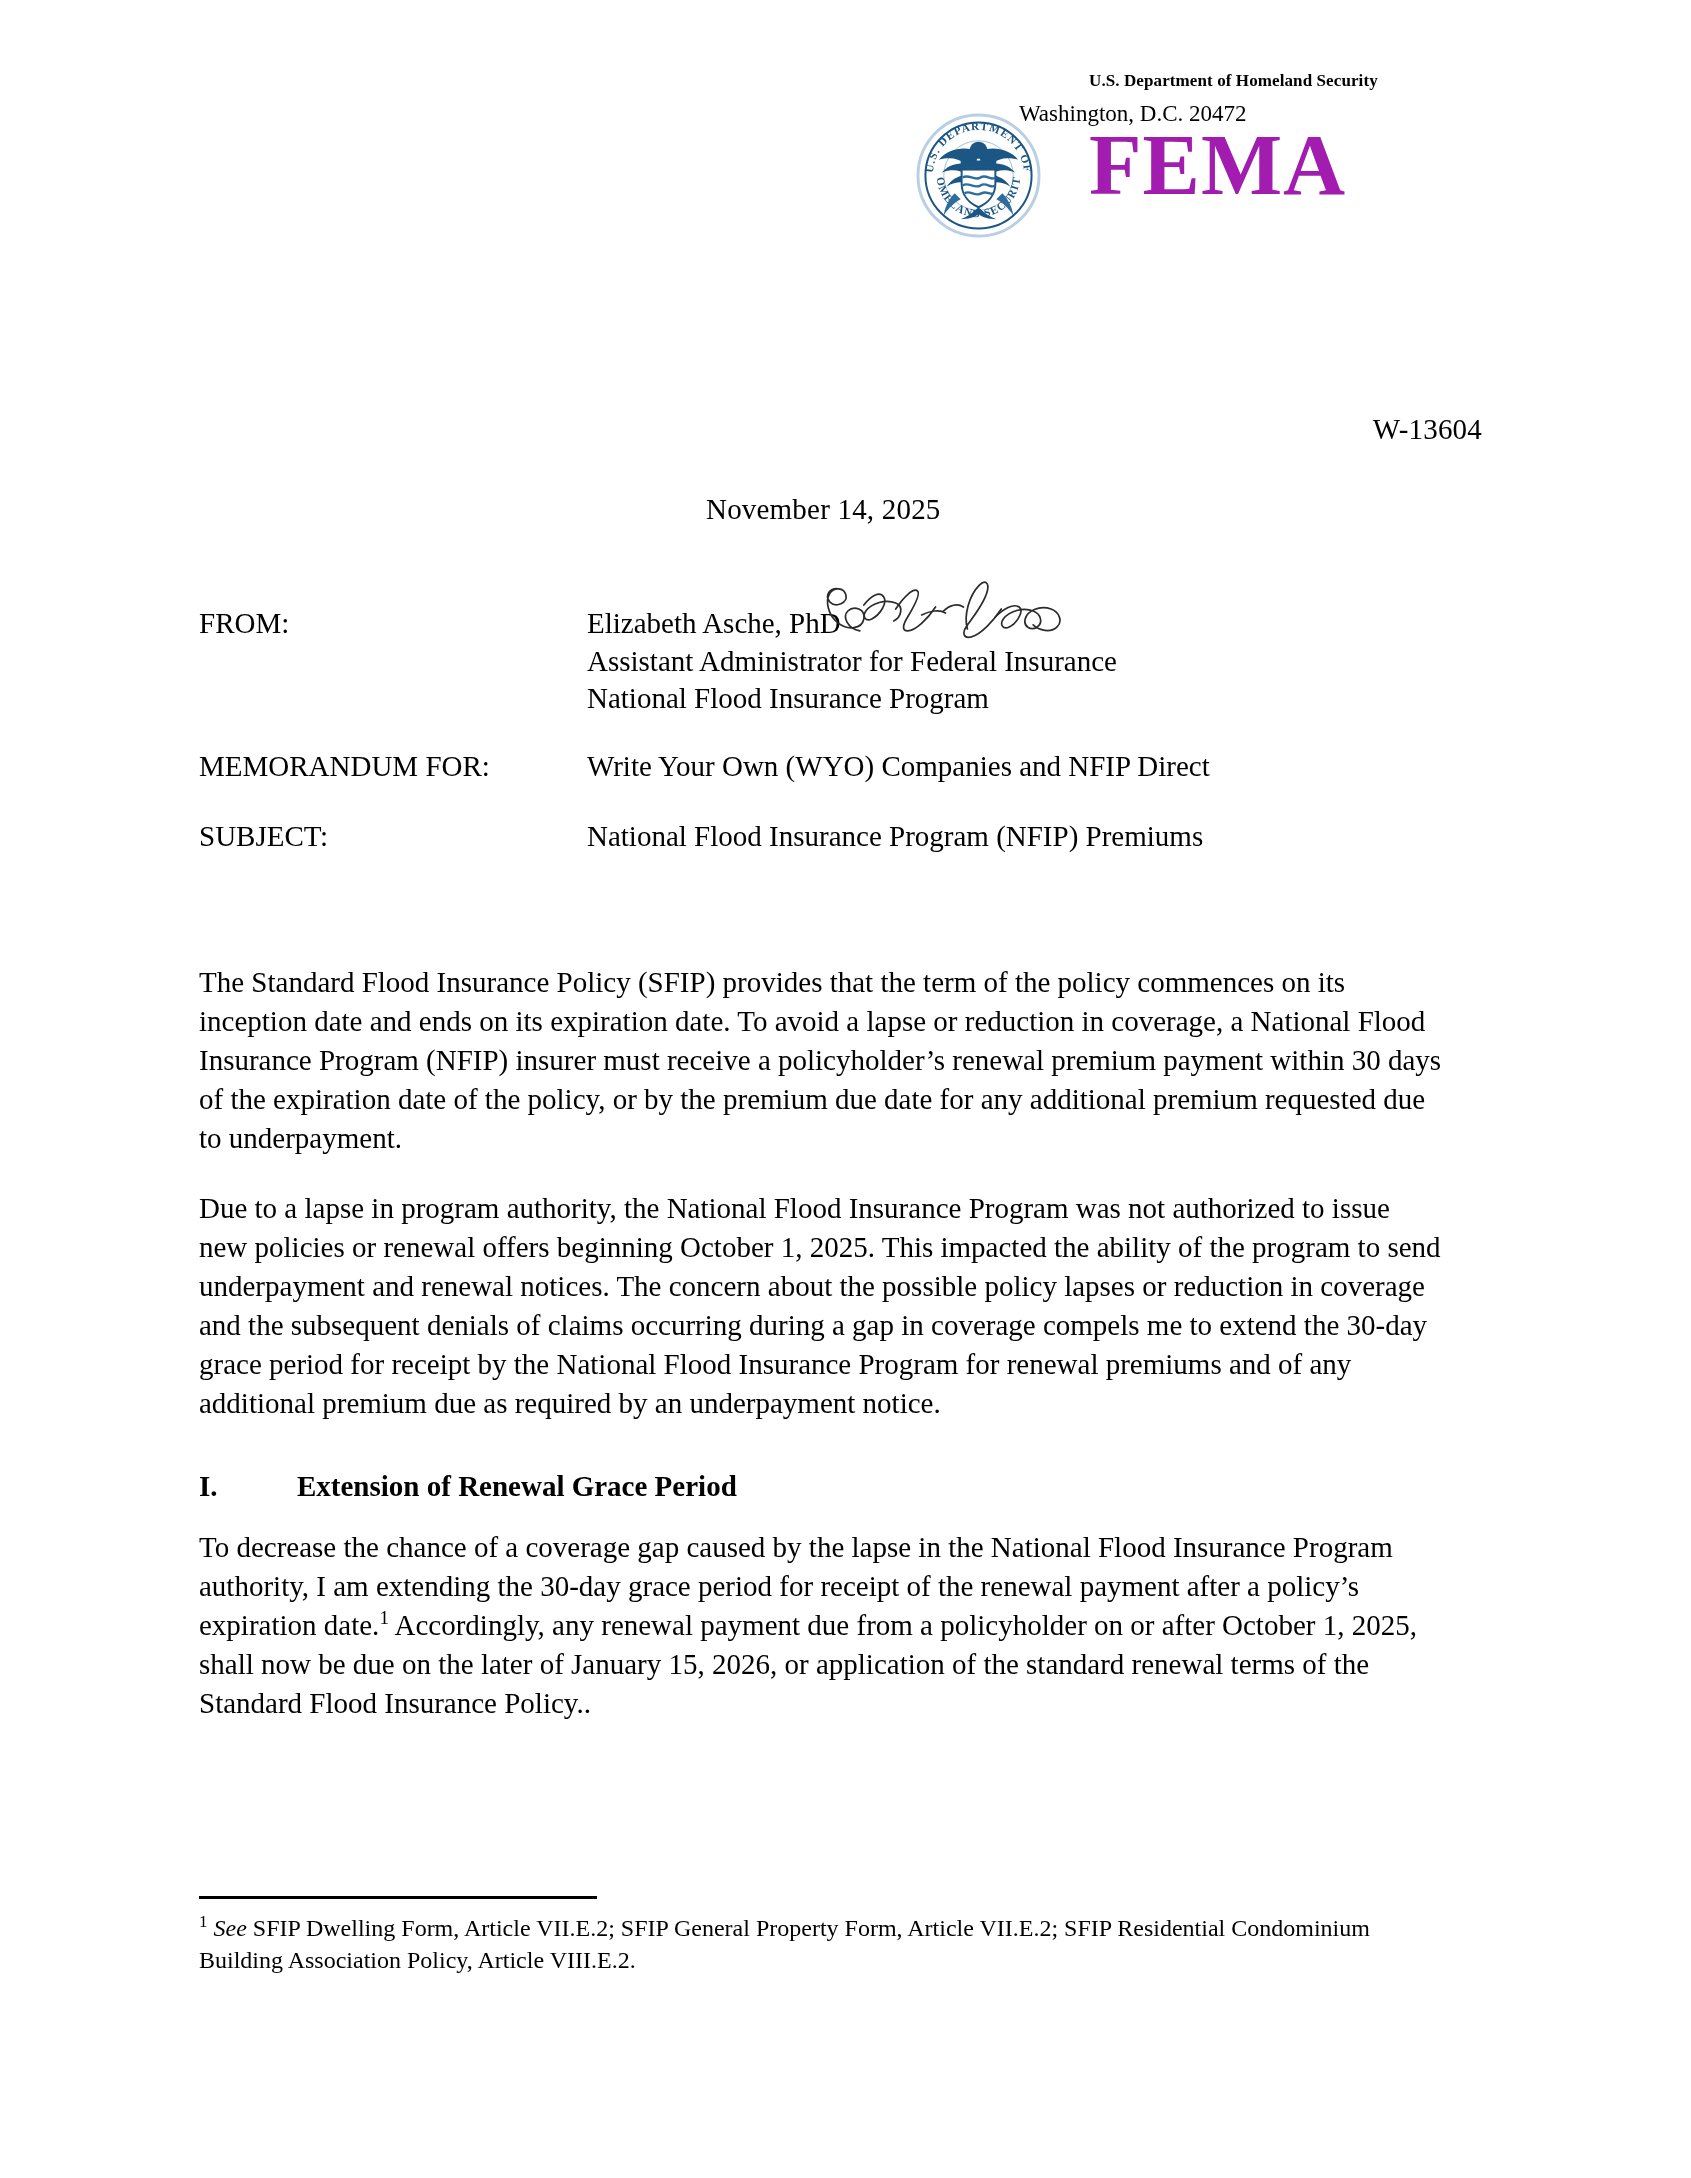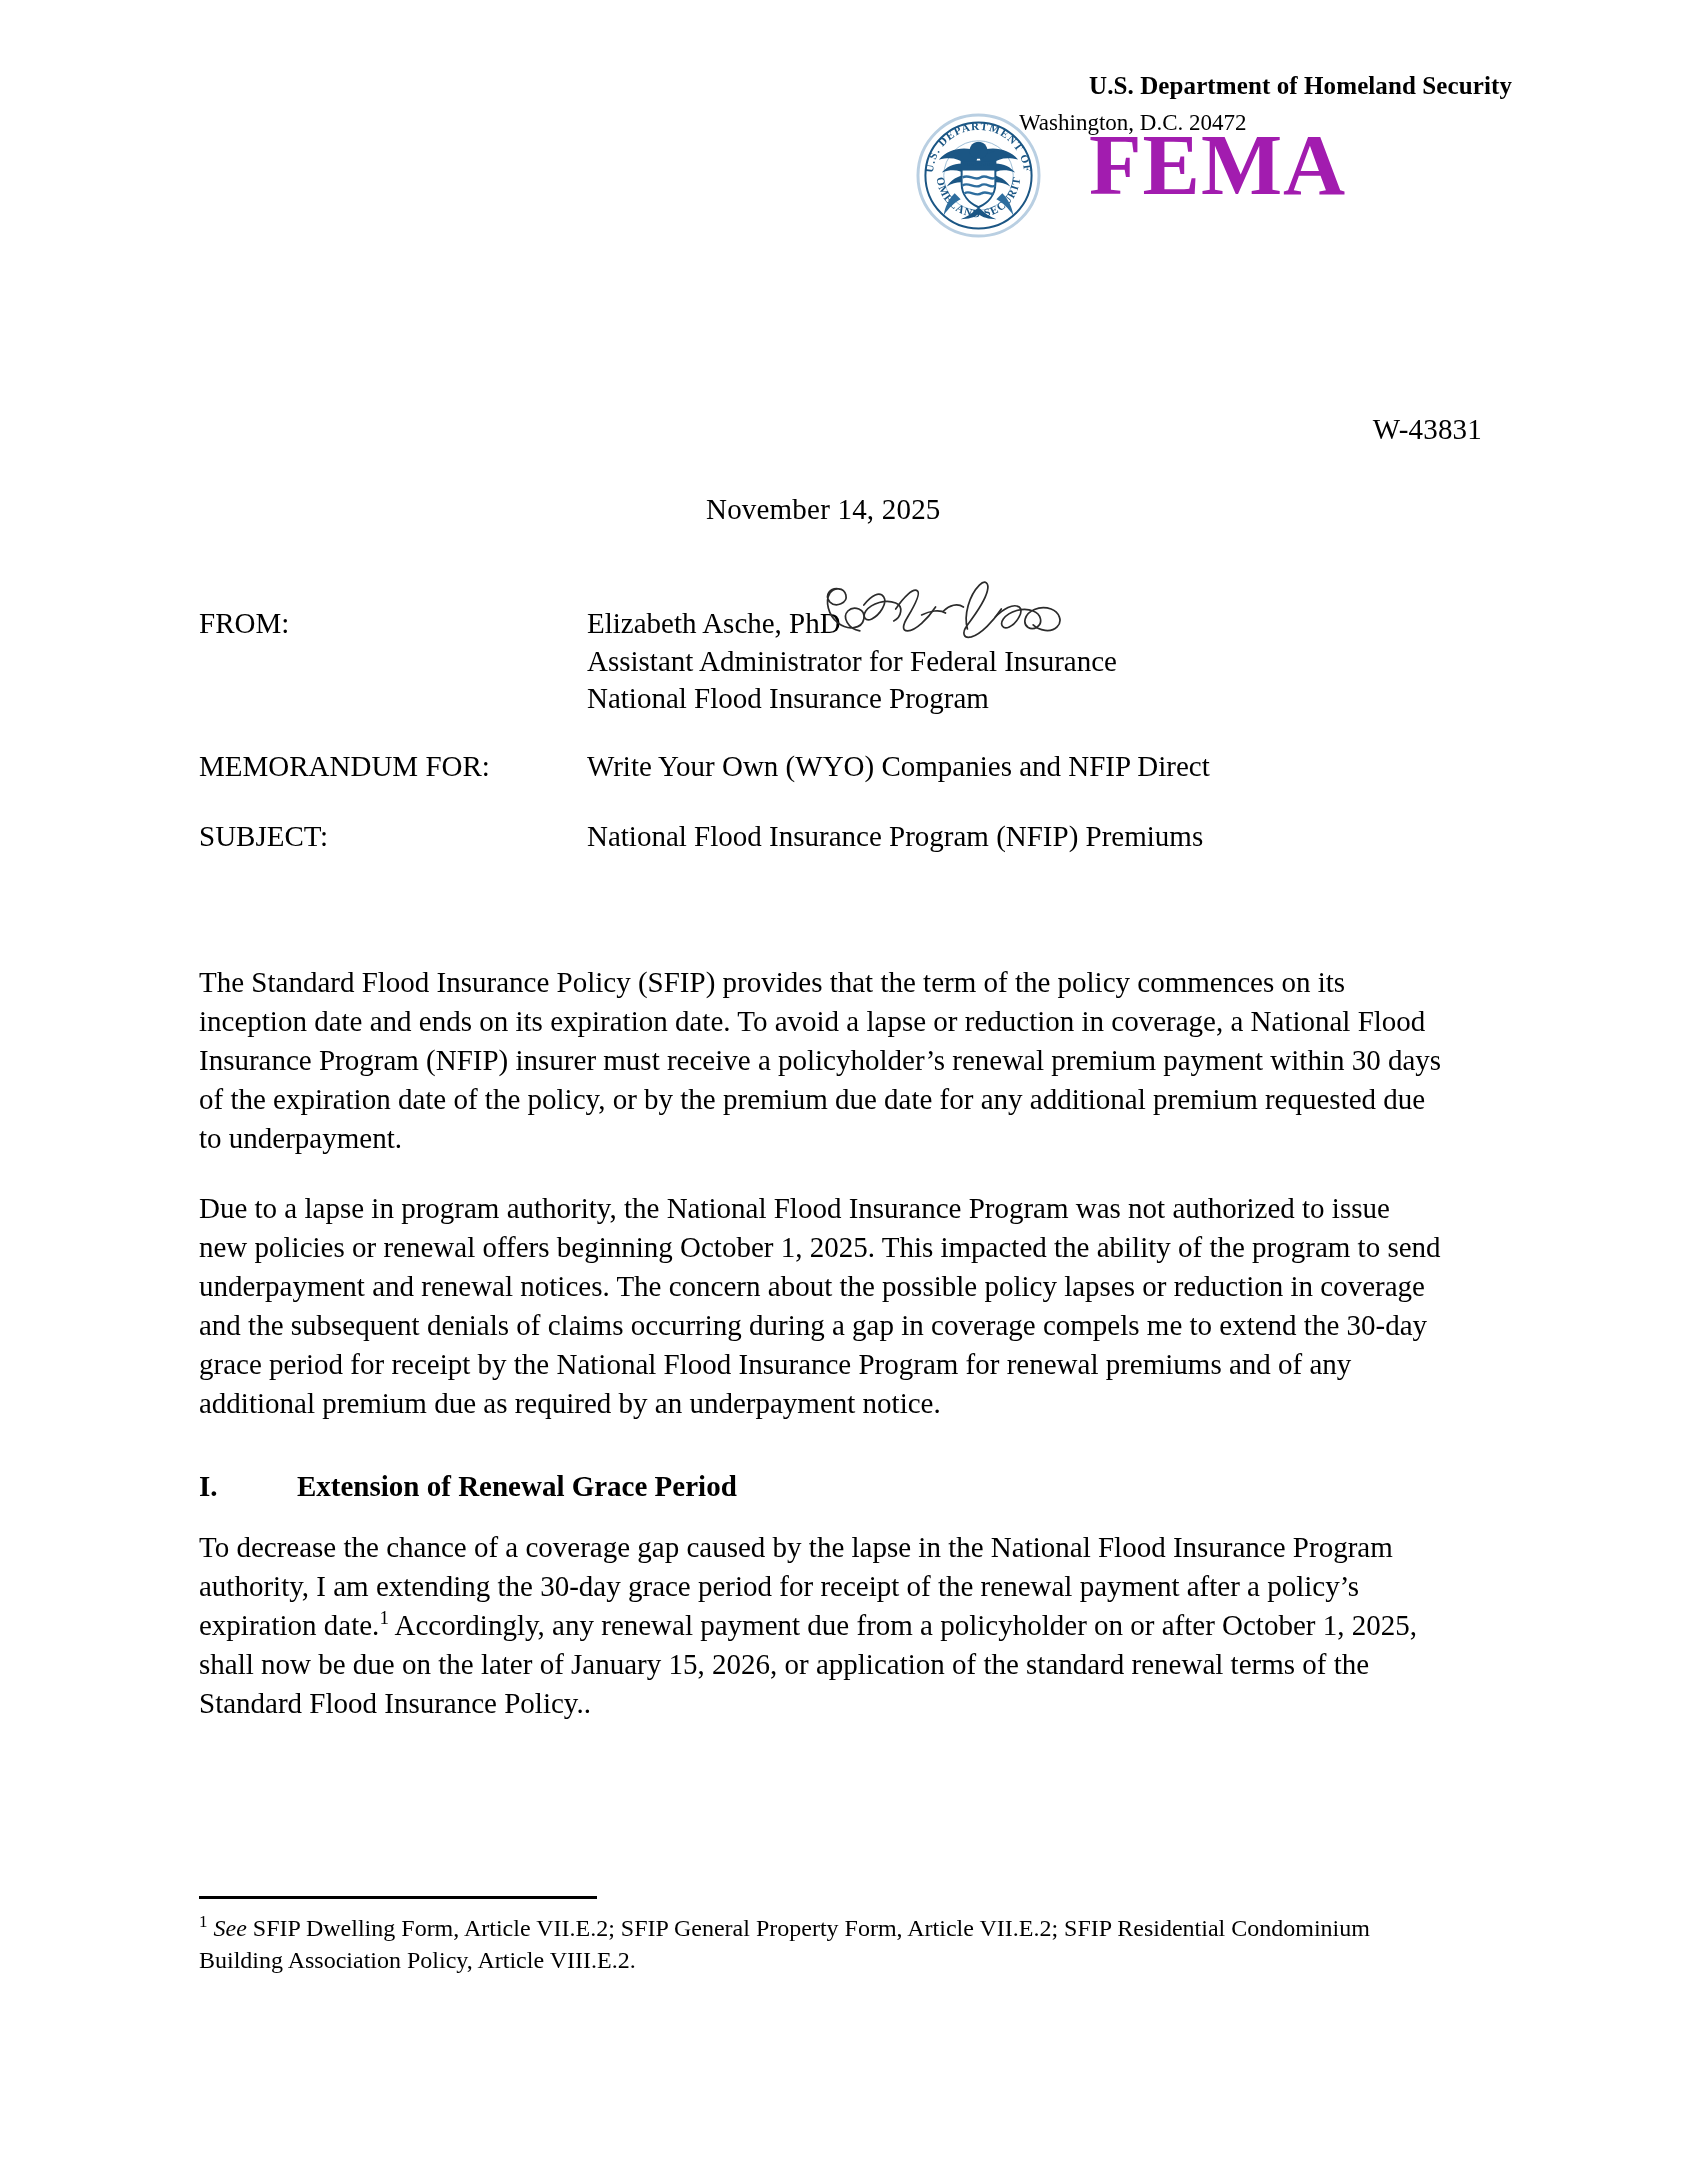--- a/index.html
+++ b/index.html
@@ -29,21 +29,21 @@
     width: 1692px;
     height: 209px;
   }
   .lh-inner {
     position: absolute;
     left: 915px;
     top: 0;
     width: 637px;
   }
   .lh-line1 {
-    font-size: 25px;
+    font-size: 17px;
     font-weight: bold;
     letter-spacing: 0.1px;
     margin-left: 174px;
     line-height: 1.1;
     white-space: nowrap;
   }
   .lh-line2 {
     font-size: 23px;
     margin-left: 104px;
     margin-top: 10px;
@@ -229,21 +229,21 @@
           <path d="M64 96 C58 102 52 106 46 108 C54 108 60 106 64 103 C68 106 74 108 82 108 C76 106 70 102 64 96 Z" fill="#1b5684"></path>
         </svg>
       </div>
 
       <div class="lh-line1">U.S. Department of Homeland Security</div>
       <div class="lh-line2">Washington, D.C. 20472</div>
       <div class="lh-fema">FEMA</div>
     </div>
   </div>
 
-  <div class="docnum">W-43831</div>
+  <div class="docnum">W-13604</div>
   <div class="docdate">November 14, 2025</div>
 
   <div class="memo-block">
 
     <div class="memo-row">
       <div class="memo-label">FROM:</div>
       <div class="memo-value">
         <span class="ln">Elizabeth Asche, PhD</span>
         <span class="ln">Assistant Administrator for Federal Insurance</span>
         <span class="ln">National Flood Insurance Program</span>

